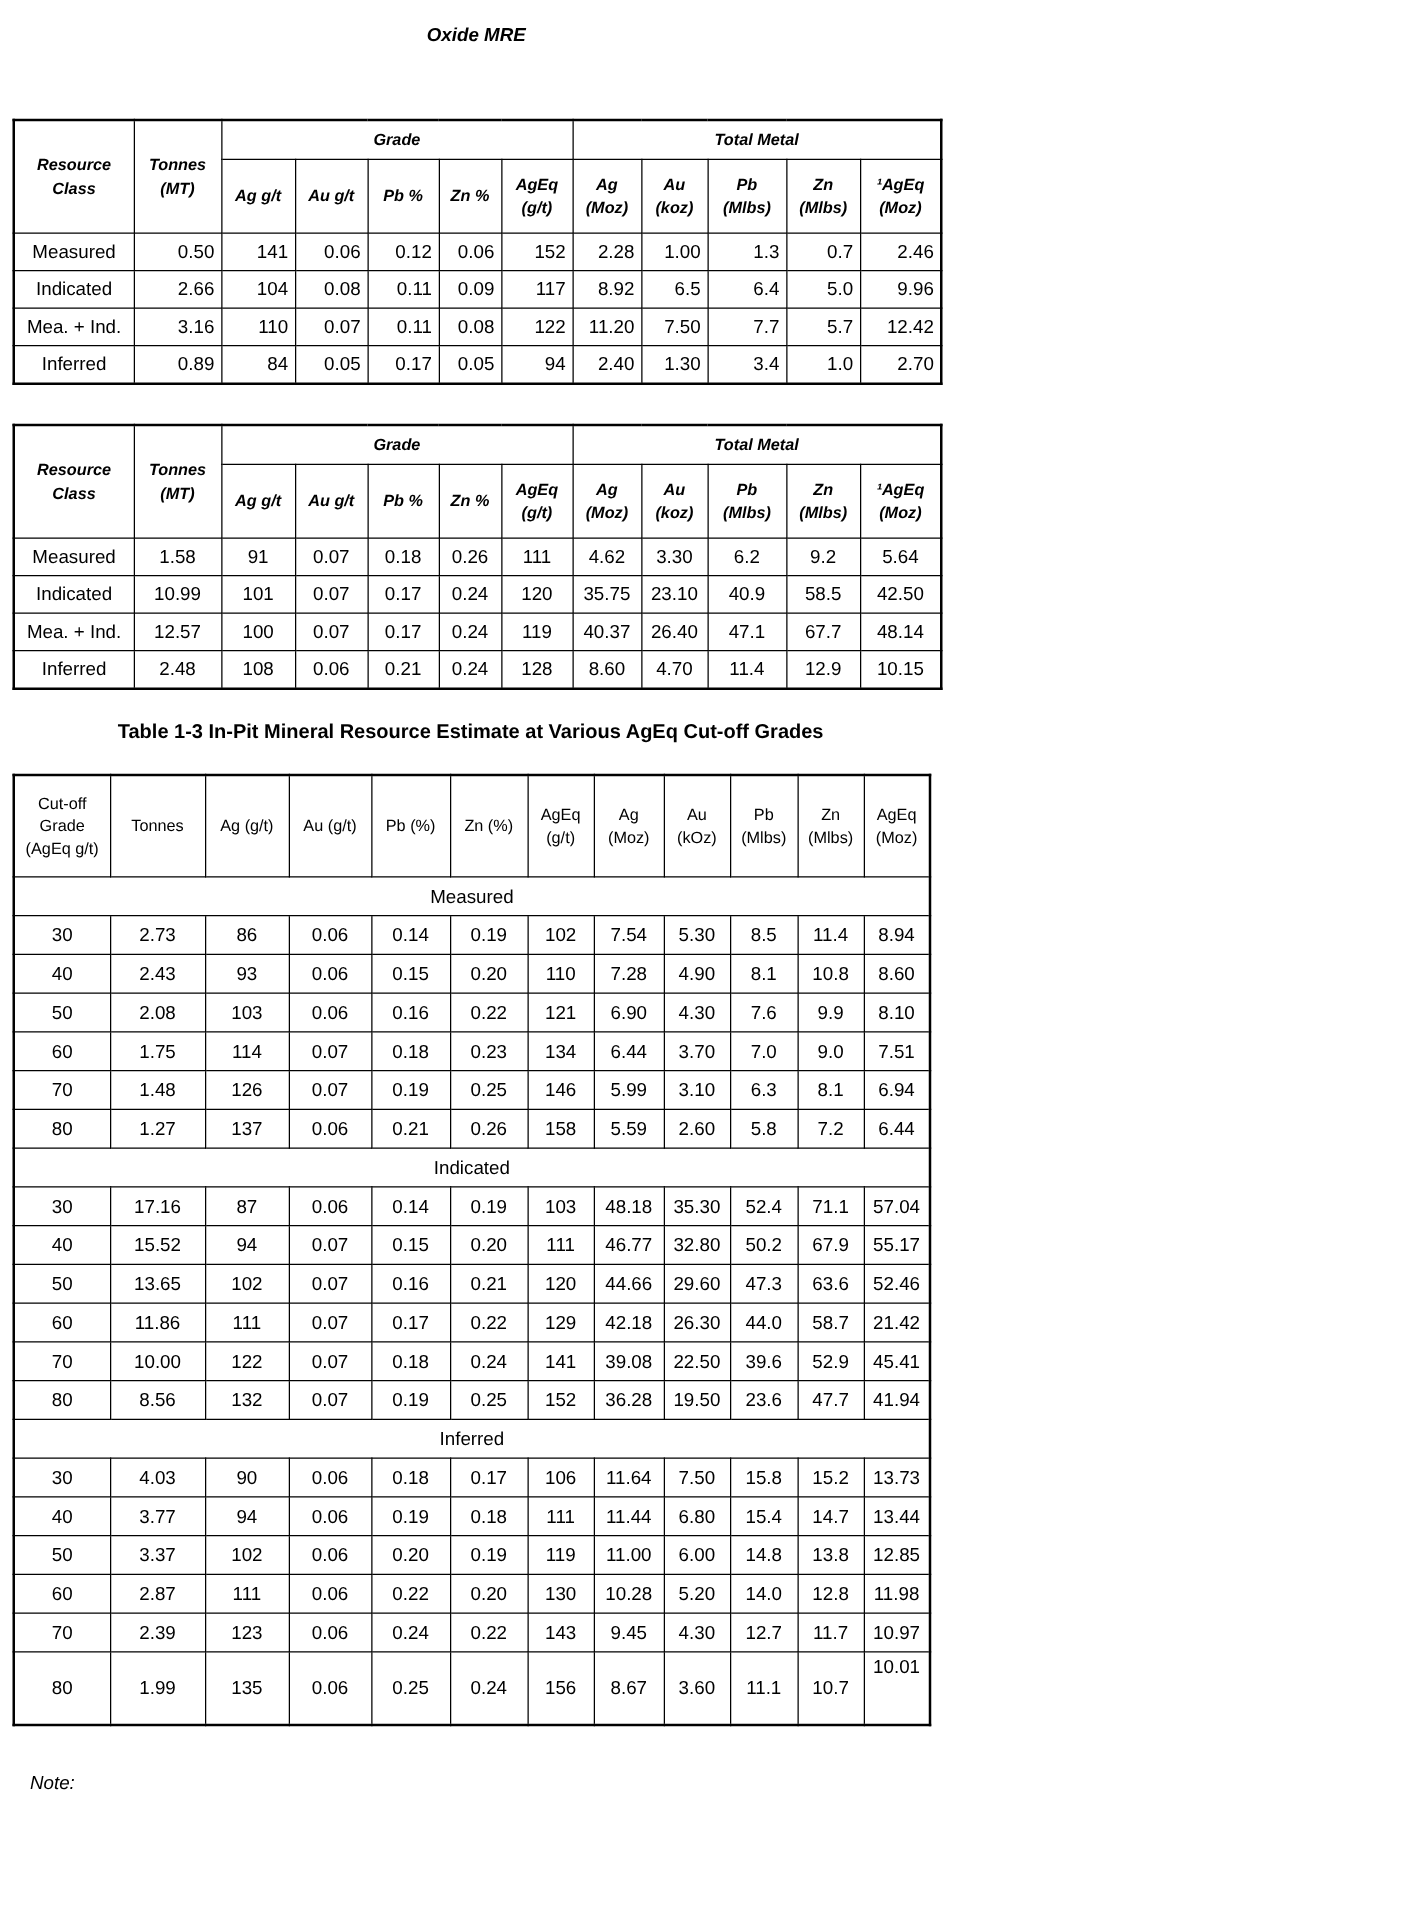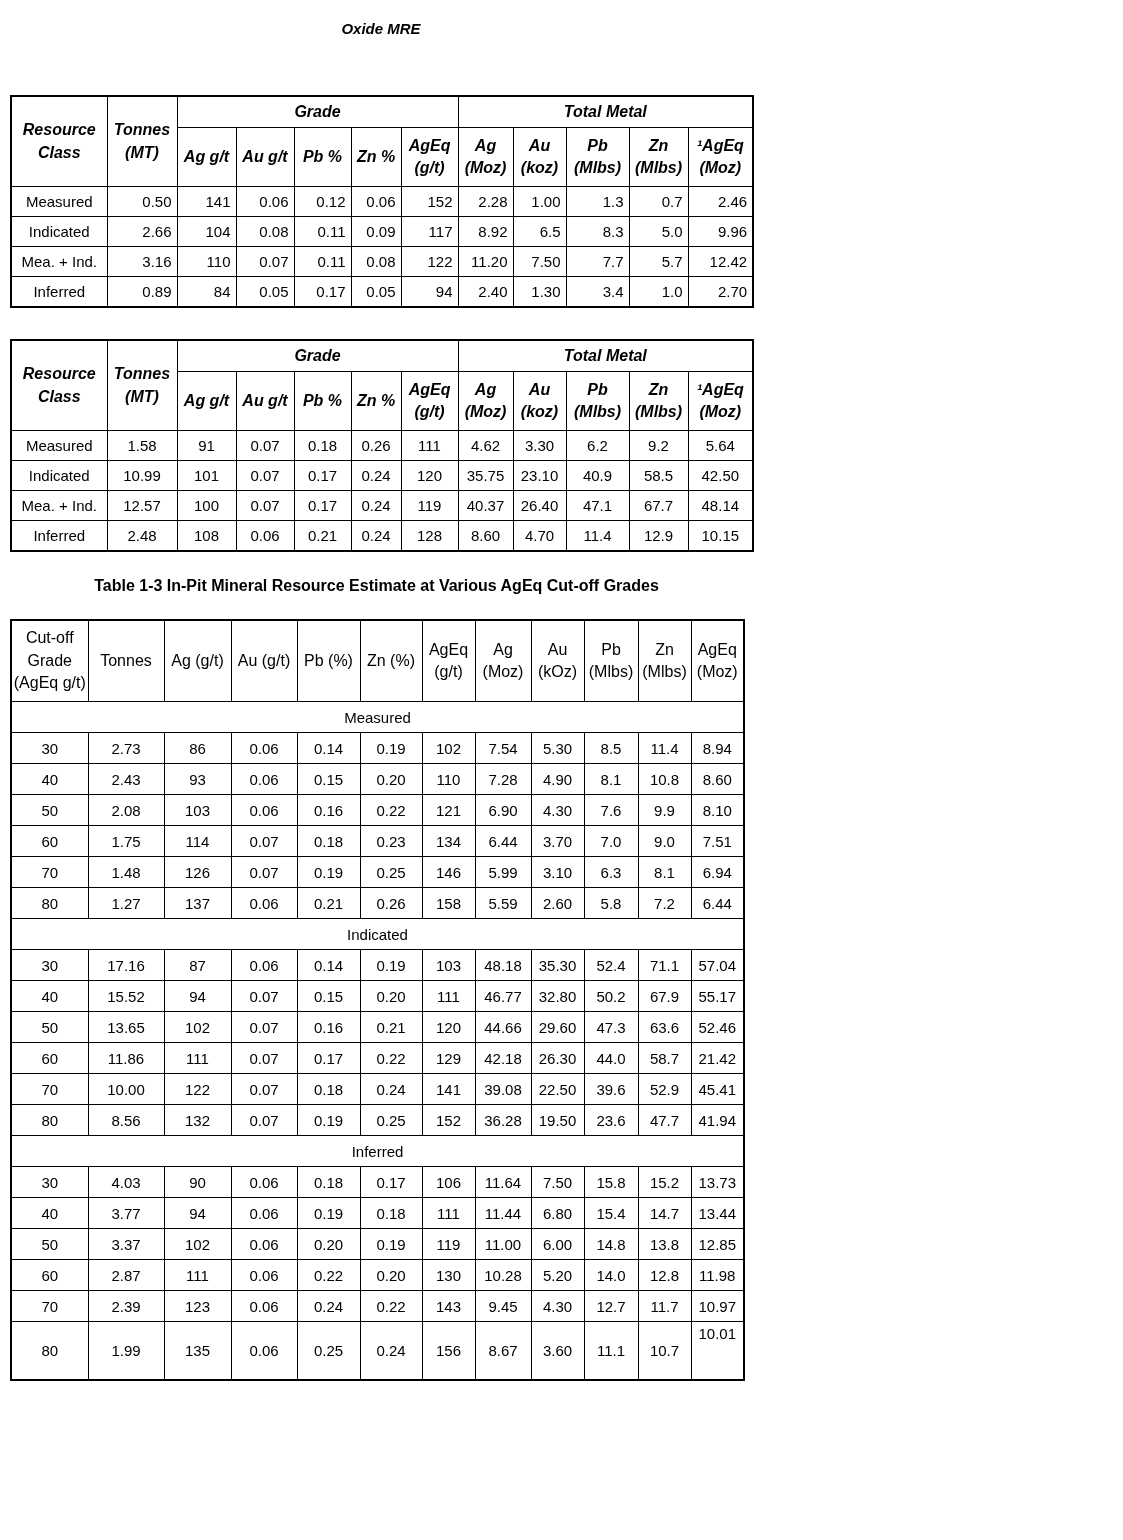--- a/index.html
+++ b/index.html
@@ -20,21 +20,21 @@
   .t3-title{
     width:733px;margin:0 0 18px 10px;padding-top:25px;text-align:center;
     font-size:16px;font-weight:bold;line-height:18px;
   }
 
   
   table{border-collapse:collapse;table-layout:fixed;background:#fff;}
   th,td{border:1px solid #000;overflow:hidden;}
   table{border:2px solid #000;}
   th{white-space:pre-line;text-align:center;vertical-align:middle;
-     font-size:16px;line-height:1.4;}
+     font-size:13px;line-height:1.4;}
   td{font-size:15px;vertical-align:middle;}
 
   
   .mre{width:742px;margin:0 0 0 10px;}
   #oxide-table{margin-top:57px;}
   #sulphide-table{margin-top:31px;}
   .mre th{font-weight:bold;font-style:italic;}
   .mre thead tr.group th{height:28px;}
   .mre thead tr.sub th{height:56px;}
   .mre tbody td{height:27px;}
@@ -126,21 +126,21 @@
         <tr>
           <td>Indicated</td>
           <td>2.66</td>
           <td>104</td>
           <td>0.08</td>
           <td>0.11</td>
           <td>0.09</td>
           <td>117</td>
           <td>8.92</td>
           <td>6.5</td>
-          <td>8.3</td>
+          <td>6.4</td>
           <td>5.0</td>
           <td>9.96</td>
         </tr>
         <tr>
           <td>Mea. + Ind.</td>
           <td>3.16</td>
           <td>110</td>
           <td>0.07</td>
           <td>0.11</td>
           <td>0.08</td>
@@ -571,14 +571,15 @@
           <td>156</td>
           <td>8.67</td>
           <td>3.60</td>
           <td>11.1</td>
           <td>10.7</td>
           <td class="top-cell">10.01</td>
         </tr>
       </tbody>
   </table>
 
+  <p class="note-label">Note:</p>
 
 </div>
 
 </body></html>

